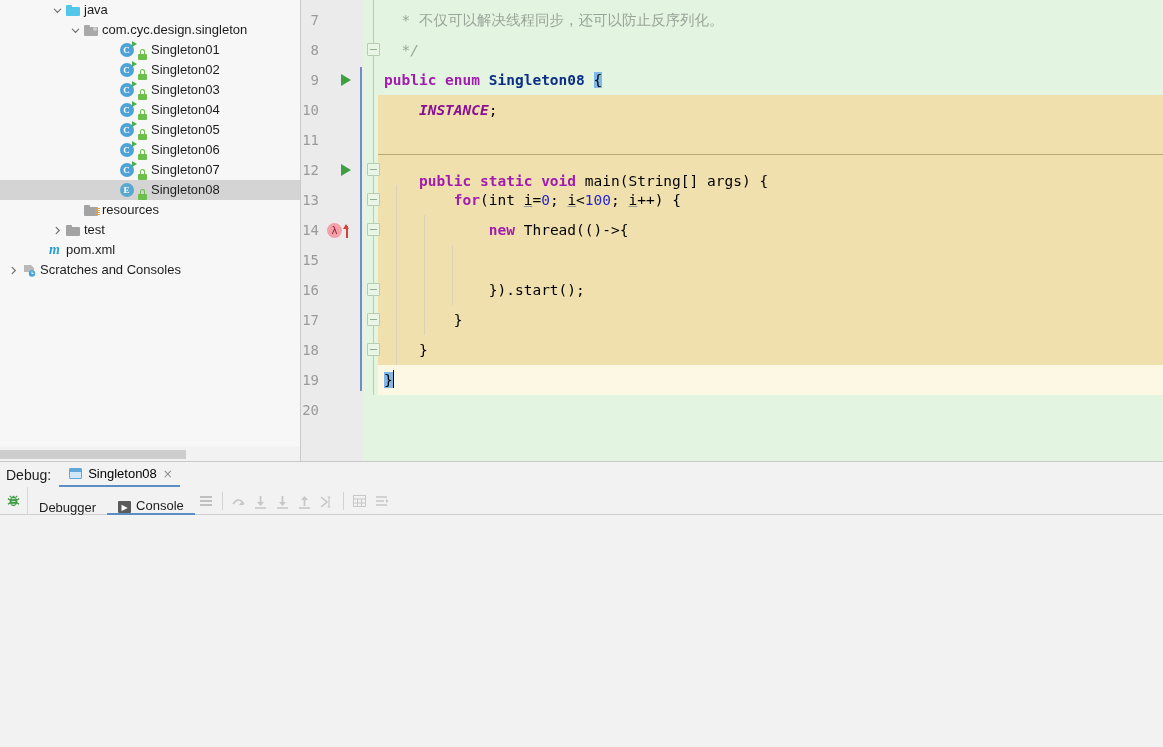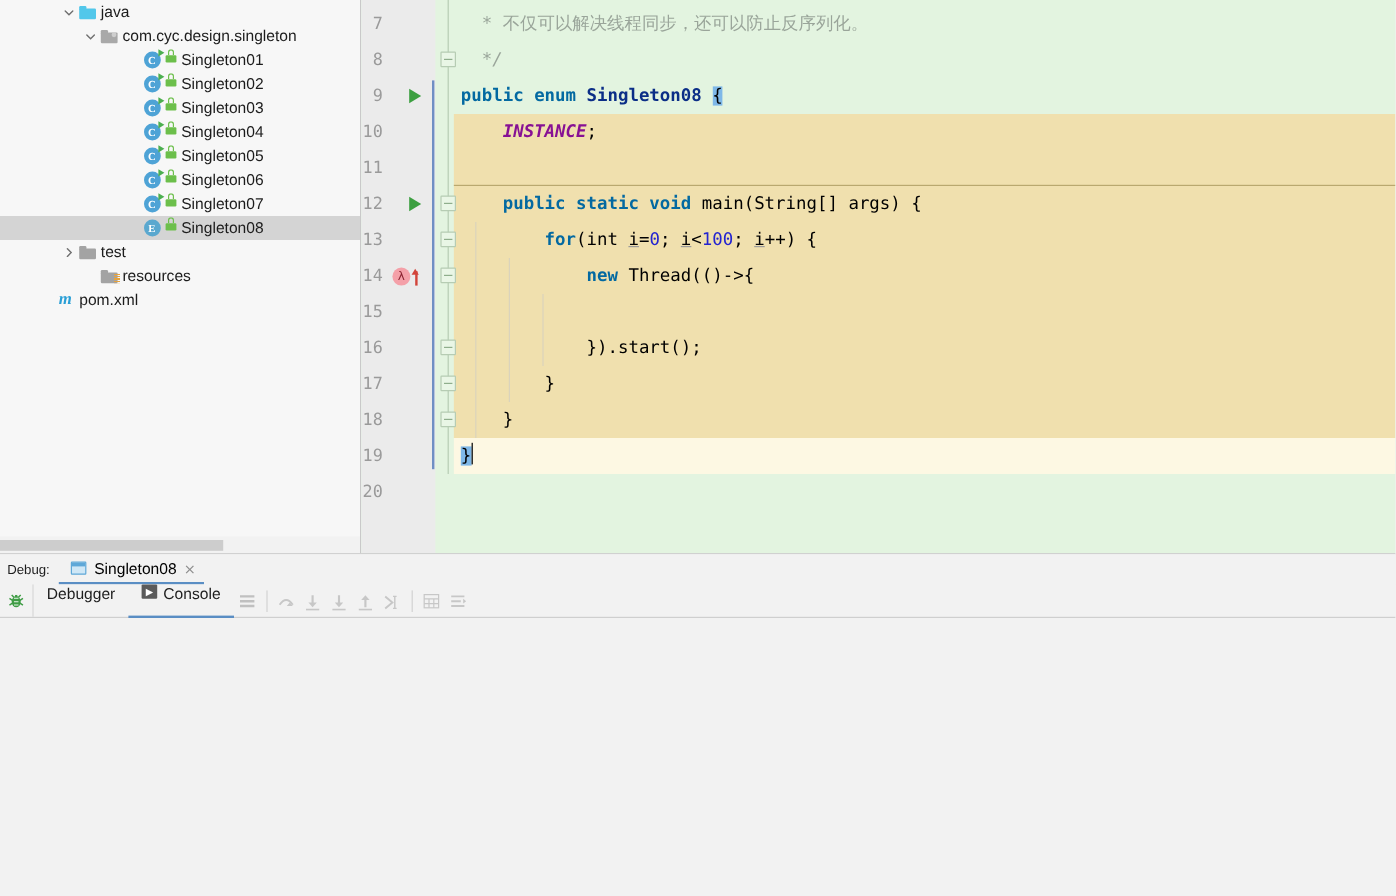--- a/index.html
+++ b/index.html
@@ -37,21 +37,21 @@
     overflow: hidden;
     flex: 0 0 300px;
   }
   #tree { position: relative; padding-top: 0px; }
   .tree-row {
     position: relative;
     height: 20px; line-height: 20px;
     white-space: nowrap;
     font-size: 13px;
     color: #1c1c1c;
-    display: flex; align-items: flex-start;
+    display: flex; align-items: flex-end;
   }
   .tree-row.selected { background: #d4d4d4; }
   .arrow {
     width: 14px; height: 20px; flex: 0 0 14px;
     display: flex; align-items: center; justify-content: center;
     color: #6e6e6e; font-size: 9px;
   }
   .arrow svg { display:block; }
   .tico { width: 17px; height: 20px; flex: 0 0 17px; display:flex; align-items:center; justify-content:center; }
   .tlabel { padding-left: 3px; }
@@ -152,21 +152,21 @@
     position: absolute; left: 0; height: 30px; line-height: 30px;
     white-space: pre; color: #000;
   }
 
   
   .band { position:absolute; left:0; right:0; }
   .band.green { background: #e3f4e0; }
   .band.yellow { background: #f0e0ae; }
   .band.cream { background: #fdf8e3; }
 
-  .k  { color:#0369a1; font-weight: bold; }          
+  .k  { color:#a21caf; font-weight: bold; }          
   .ty { color:#0b2e87; font-weight: bold; }          
   .num{ color:#2424d0; }
   .fld{ color:#871094; font-weight:bold; font-style:italic; }
   .cmt{ color:#9aa59a; font-style: italic; }
   .cmtc{ color:#9aa59a; }
   .var-u { text-decoration: underline; text-decoration-color:#9a9a9a; }
   .sel { background:#7fb8e8; }
   .caret { display:inline-block; width:0; border-left:1.6px solid #000; height:18px; vertical-align:-3px; }
 
   .fold-m {
@@ -183,36 +183,36 @@
   #hsplit { position:absolute; left:0; top:461px; width:1163px; height:1px; background:#c9c9c9; }
 
   #debug-panel {
     position:absolute; left:0; top:462px; width:1163px; height:285px;
     background:#f2f2f2;
   }
   #debug-header {
     position:relative; height:25px; width:1163px; background:#f2f2f2;
     display:flex; align-items:center; padding-left:6px;
   }
-  #debug-header .dbg-label { color:#1d1d1d; font-size:11px; }
+  #debug-header .dbg-label { color:#1d1d1d; font-size:14px; }
   .dbg-tab {
     display:flex; align-items:center; gap:6px; height:25px; padding:0 7px 0 10px;
     border-bottom:2px solid #5a8ec4; margin-left:8px;
   }
   .win-ico { width:13px;height:11px;border:1.5px solid #5fa8d8;background:#cfe7f6;border-radius:1px;position:relative;}
   .win-ico:before{content:"";position:absolute;left:0;top:0;right:0;height:3px;background:#5fa8d8;}
   .xclose { color:#8d8d8d; font-size:12px; font-family:"DejaVu Sans",sans-serif; }
 
   #debug-toolbar-row {
     position:relative; display:flex; height:28px; width:1163px;
     background:#f2f2f2; border-bottom:1px solid #cfcfcf;
   }
   #bug-cell { width:28px; display:flex;align-items:center;justify-content:center; border-right:1px solid #d7d7d7;}
   .stab {
-    display:flex;align-items:flex-start;gap:5px;height:28px;padding:0 11px; font-size:13px; color:#1d1d1d;
+    display:flex;align-items:flex-end;gap:5px;height:28px;padding:0 11px; font-size:13px; color:#1d1d1d;
   }
   .stab.active { border-bottom:2px solid #5a8ec4; }
   .console-sq { width:13px;height:12px;background:#5b5b5b;color:#fff;font-size:8px;display:flex;align-items:center;justify-content:center;border-radius:1px;}
   .tb-sep { width:1px; height:18px; background:#d2d2d2; align-self:center; margin:0 5px; }
   .tb-ico { width:22px;height:28px;display:flex;align-items:center;justify-content:center;color:#bdbdbd; }
   .tb-ico svg { display:block; }
 </style>
 </head>
 <body>
 
@@ -343,53 +343,69 @@
             <span class="tico">
               <span class="badge enm">E</span>
             </span>
             <span class="lock">
               <b></b>
               <i></i>
             </span>
             <span class="tlabel">Singleton08</span>
           </div>
           <div class="tree-row">
+            <span style="width: 68px; flex: 0 0 68px;"></span>
+            <span class="arrow"></span>
+            <span class="tico">
+              <span class="folder gray res">
+                <b></b>
+                <i></i>
+                <span class="lines"></span>
+              </span>
+            </span>
+            <span class="tlabel">resources</span>
+          </div>
+          <div class="tree-row">
             <span style="width: 50px; flex: 0 0 50px;"></span>
             <span class="arrow">
               <svg width="9" height="9" viewBox="0 0 10 10">
                 <path d="M3.5 1.5 L7 5 L3.5 8.5" stroke="#707070" stroke-width="1.3" fill="none" stroke-linecap="round"></path>
               </svg>
             </span>
             <span class="tico">
               <span class="folder gray">
                 <b></b>
                 <i></i>
               </span>
             </span>
             <span class="tlabel">test</span>
           </div>
           <div class="tree-row">
-            <span style="width: 68px; flex: 0 0 68px;"></span>
-            <span class="arrow"></span>
-            <span class="tico">
-              <span class="folder gray res">
-                <b></b>
-                <i></i>
-                <span class="lines"></span>
-              </span>
-            </span>
-            <span class="tlabel">resources</span>
-          </div>
-          <div class="tree-row">
             <span style="width: 32px; flex: 0 0 32px;"></span>
             <span class="arrow"></span>
             <span class="tico">
               <span class="m-icon">m</span>
             </span>
             <span class="tlabel">pom.xml</span>
+          </div>
+          <div class="tree-row">
+            <span style="width: 6px; flex: 0 0 6px;"></span>
+            <span class="arrow">
+              <svg width="9" height="9" viewBox="0 0 10 10">
+                <path d="M3.5 1.5 L7 5 L3.5 8.5" stroke="#707070" stroke-width="1.3" fill="none" stroke-linecap="round"></path>
+              </svg>
+            </span>
+            <span class="tico">
+              <svg width="14" height="13" viewBox="0 0 14 13">
+                <path d="M2 1 h7 l3 3 v4 h-10z" fill="#b9b9b9"></path>
+                <circle cx="10" cy="9.5" r="3.2" fill="#4aa3d6"></circle>
+                <path d="M10 7.6 v2 h1.6" stroke="#fff" stroke-width="1" fill="none"></path>
+              </svg>
+            </span>
+            <span class="tlabel">Scratches and Consoles</span>
           </div>
         </div>
       <div id="tree-hscroll">
         <div class="thumb"></div>
       </div>
     </div>
 
     <div class="vsplit"></div>
 
     <div id="editor" class="scallop">
@@ -448,21 +464,21 @@
           <div class="fold-m" style="top: 313px;"></div>
           <div class="fold-m" style="top: 343px;"></div>
         </div>
       <div id="code-area">
           <div class="codeline" style="top: -25px; left: 6px;"></div>
           <div class="codeline" style="top: 5px; left: 6px;"><span class="cmt">&nbsp;&nbsp;* </span><span class="cmtc" style="font-style:normal;font-family:'DejaVu Sans',sans-serif">不仅可以解决线程同步，还可以防止反序列化。</span></div>
           <div class="codeline" style="top: 35px; left: 6px;"><span class="cmt">&nbsp;&nbsp;*/</span></div>
           <div class="codeline" style="top: 65px; left: 6px;"><span class="k">public enum</span> <span class="ty">Singleton08</span> <span class="sel">{</span></div>
           <div class="codeline" style="top: 95px; left: 6px;">&nbsp;&nbsp;&nbsp;&nbsp;<span class="fld">INSTANCE</span>;</div>
           <div class="codeline" style="top: 125px; left: 6px;"></div>
-          <div class="codeline" style="top: 155px; left: 6px;">&nbsp;&nbsp;&nbsp;&nbsp;<span class="k">public static void</span> main(String[] args) {</div>
+          <div class="codeline" style="top: 166px; left: 6px;">&nbsp;&nbsp;&nbsp;&nbsp;<span class="k">public static void</span> main(String[] args) {</div>
           <div class="codeline" style="top: 185px; left: 6px;">&nbsp;&nbsp;&nbsp;&nbsp;&nbsp;&nbsp;&nbsp;&nbsp;<span class="k">for</span>(int <span class="var-u">i</span>=<span class="num">0</span>; <span class="var-u">i</span>&lt;<span class="num">100</span>; <span class="var-u">i</span>++) {</div>
           <div class="codeline" style="top: 215px; left: 6px;">&nbsp;&nbsp;&nbsp;&nbsp;&nbsp;&nbsp;&nbsp;&nbsp;&nbsp;&nbsp;&nbsp;&nbsp;<span class="k">new</span> Thread(()-&gt;{</div>
           <div class="codeline" style="top: 275px; left: 6px;">&nbsp;&nbsp;&nbsp;&nbsp;&nbsp;&nbsp;&nbsp;&nbsp;&nbsp;&nbsp;&nbsp;&nbsp;}).start();</div>
           <div class="codeline" style="top: 305px; left: 6px;">&nbsp;&nbsp;&nbsp;&nbsp;&nbsp;&nbsp;&nbsp;&nbsp;}</div>
           <div class="codeline" style="top: 335px; left: 6px;">&nbsp;&nbsp;&nbsp;&nbsp;}</div>
           <div class="codeline" style="top: 365px; left: 6px;"><span class="sel">}</span><span class="caret"></span></div>
           <div class="codeline" style="top: 395px; left: 6px;"></div>
           <div class="indent-line" style="left: 18px; top: 185px; height: 180px;"></div>
           <div class="indent-line" style="left: 46px; top: 215px; height: 120px;"></div>
           <div class="indent-line" style="left: 74px; top: 245px; height: 60px;"></div>

